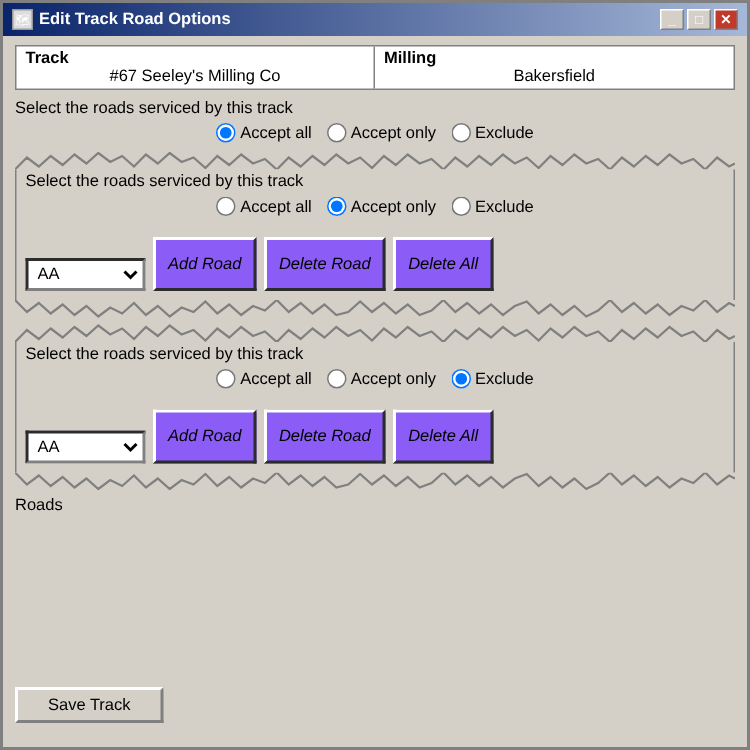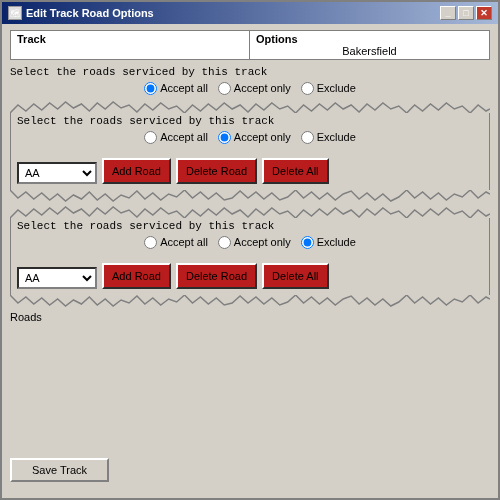--- a/index.html
+++ b/index.html
@@ -96,31 +96,31 @@
     }
     .header-value {
       font-size: 11px;
       color: #000;
       text-align: center;
     }
     .section-label {
       font-size: 11px;
       color: #000;
       padding: 2px 0;
-      font-family: Liberation Mono, monospace;
     }
     .radio-group {
       display: flex;
       align-items: center;
       gap: 10px;
       padding: 2px 6px;
       justify-content: center;
     }
     .radio-item {
       display: flex;
+      align-items: center;
       gap: 3px;
       font-size: 11px;
     }
     .radio-item input[type="radio"] {
       margin: 0;
     }
     .torn-svg {
       width: 100%;
       height: 12px;
     }
@@ -132,31 +132,32 @@
     }
     select.road-select {
       width: 80px;
       height: 22px;
       background: #fff;
       border: 2px inset #808080;
       font-size: 11px;
       padding: 0 2px;
     }
     button.action-btn {
-      height: 26px;
+      height: 36px;
       padding: 0 8px;
-      background: #b91c1c;
+      background: #8b5cf6;
       border: 2px outset #d4d0c8;
       border-top-color: #ffffff;
       border-left-color: #ffffff;
       border-bottom-color: #808080;
       border-right-color: #808080;
       font-size: 11px;
       cursor: pointer;
       white-space: nowrap;
+      font-style: italic;
     }
     .save-area {
       flex: 1;
       display: flex;
       align-items: flex-end;
       padding-bottom: 10px;
     }
     button.save-btn {
       height: 24px;
       padding: 0 20px;
@@ -202,23 +203,24 @@
       <div class="title-btn">□</div>
       <div class="title-btn close">✕</div>
     </div>
   </div>
 
   <div class="content">
 
     <div class="header-row">
       <div class="header-cell">
         <div class="header-label">Track</div>
+        <div class="header-value">#67 Seeley's Milling Co</div>
       </div>
       <div class="header-cell">
-        <div class="header-label">Options</div>
+        <div class="header-label">Milling</div>
         <div class="header-value">Bakersfield</div>
       </div>
     </div>
 
     <div>
       <div class="section-label">Select the roads serviced by this track</div>
       <div class="top-radio-row">
         <label class="radio-item">
           <input type="radio" name="top-roads" checked="" style="">
           <span>Accept all</span>

